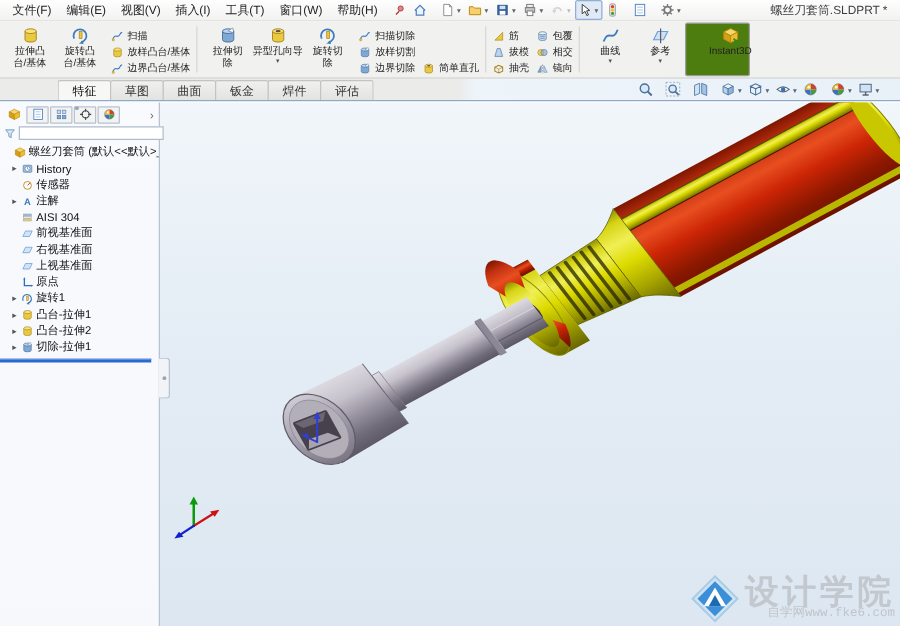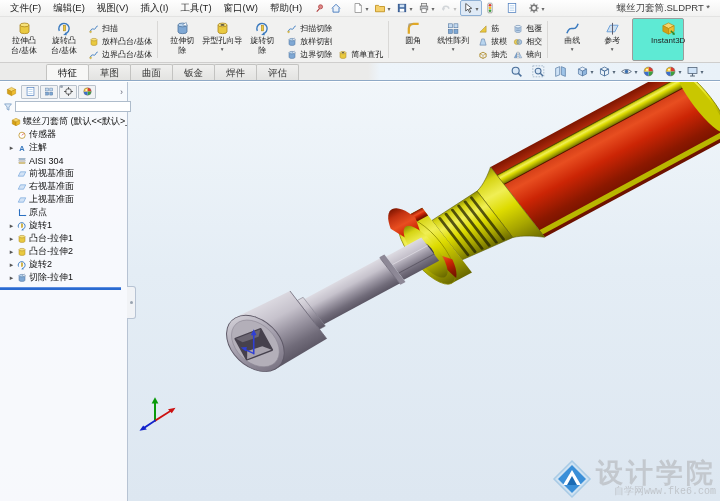--- a/index.html
+++ b/index.html
@@ -24,21 +24,21 @@
 
   
   .ribbon { height:46px; background:#f1f1f0; border-bottom:1px solid #cfcecd; display:flex; align-items:stretch; padding:1px 0 1px 2px; }
   .rgroup { display:flex; align-items:stretch; padding:0 2px; }
   .rsep { width:1px; background:#d9d8d6; margin:3px 2px; }
   .rb-big { width:40px; display:flex; flex-direction:column; align-items:center; padding-top:2px; font-size:8px; line-height:1.2; color:#222; text-align:center; border:1px solid transparent; border-radius:2px; }
   .rb-big svg { width:15px; height:15px; flex:none; }
   .rb-big .lbl { display:block; white-space:nowrap; }
   .rb-big .lbl:empty { display:none; }
   .rb-big .caret { font-size:5.5px; color:#555; height:6px; line-height:6px; }
-  .rb-big.pressed { background:#5eead4; border-color:#9c9c9b;padding-left:20px; }
+  .rb-big.pressed { background:#4d7c0f; border-color:#9c9c9b;padding-left:20px; }
   .rb-big.wide { width:52px; }
   .rb-col { display:flex; flex-direction:column; justify-content:flex-end; padding-top:3px; }
   .rb-small { display:flex; align-items:center; gap:3px; height:13px; padding:0 3px; font-size:8px; color:#222; white-space:nowrap; }
   .rb-small svg { width:10px; height:10px; flex:none; }
 
   
   .tabstrip { height:18px; display:flex; align-items:flex-end; background:linear-gradient(90deg,#ebebea 0px,#ebebea 368px,#edf4fa 380px,#e9f1f8 100%); border-bottom:1px solid #8ea9c6; position:relative; }
   .tab { height:16px; padding:2px 11px 0 11px; font-size:9.5px; color:#333; background:linear-gradient(#f0f0ef,#e3e3e1); border:1px solid #c3c3c1; border-bottom:none; margin-left:-1px; border-radius:2px 2px 0 0; }
   .tab.active { background:#f7f7f6; color:#000;margin-left:44px; }
   .headsup { margin-left:auto; display:flex; align-items:center; gap:1px; padding:0 14px 2px 0; }
@@ -491,40 +491,20 @@
   <div class="rb-col">
 
       <div class="rb-small">
         <svg>
           <use href="#sym-simplehole"></use>
         </svg>
         <span>简单直孔</span>
       </div>
     </div>
   <div class="rsep"></div>
-  <div class="rgroup">
-
-      <div class="rb-big">
-        <svg>
-          <use href="#sym-fillet"></use>
-        </svg>
-        <span class="lbl">圆角</span>
-
-        <span class="caret">▾</span>
-      </div>
-
-      <div class="rb-big">
-        <svg>
-          <use href="#sym-pattern"></use>
-        </svg>
-        <span class="lbl">线性阵列</span>
-
-        <span class="caret">▾</span>
-      </div>
-    </div>
   <div class="rb-col">
 
       <div class="rb-small">
         <svg>
           <use href="#sym-rib"></use>
         </svg>
         <span>筋</span>
       </div>
 
       <div class="rb-small">
@@ -835,20 +815,27 @@
     <div class="ptree">
 
         <div class="trow root">
           <span class="tarrow"></span>
           <svg>
             <use href="#sym-part"></use>
           </svg>
           <span class="tlabel">螺丝刀套筒 (默认&lt;&lt;默认&gt;_显</span>
         </div>
 
+        <div class="trow child">
+          <span class="tarrow">▸</span>
+          <svg>
+            <use href="#sym-history"></use>
+          </svg>
+          <span class="tlabel">History</span>
+        </div>
 
         <div class="trow child">
           <span class="tarrow"></span>
           <svg>
             <use href="#sym-sensor"></use>
           </svg>
           <span class="tlabel">传感器</span>
         </div>
 
         <div class="trow child">
@@ -916,27 +903,20 @@
         </div>
 
         <div class="trow child">
           <span class="tarrow">▸</span>
           <svg>
             <use href="#sym-extrude"></use>
           </svg>
           <span class="tlabel">凸台-拉伸2</span>
         </div>
 
-        <div class="trow child">
-          <span class="tarrow">▸</span>
-          <svg>
-            <use href="#sym-revolve"></use>
-          </svg>
-          <span class="tlabel">旋转2</span>
-        </div>
 
         <div class="trow child">
           <span class="tarrow">▸</span>
           <svg>
             <use href="#sym-cut"></use>
           </svg>
           <span class="tlabel">切除-拉伸1</span>
         </div>
       </div>
     <div class="rollback"></div>

